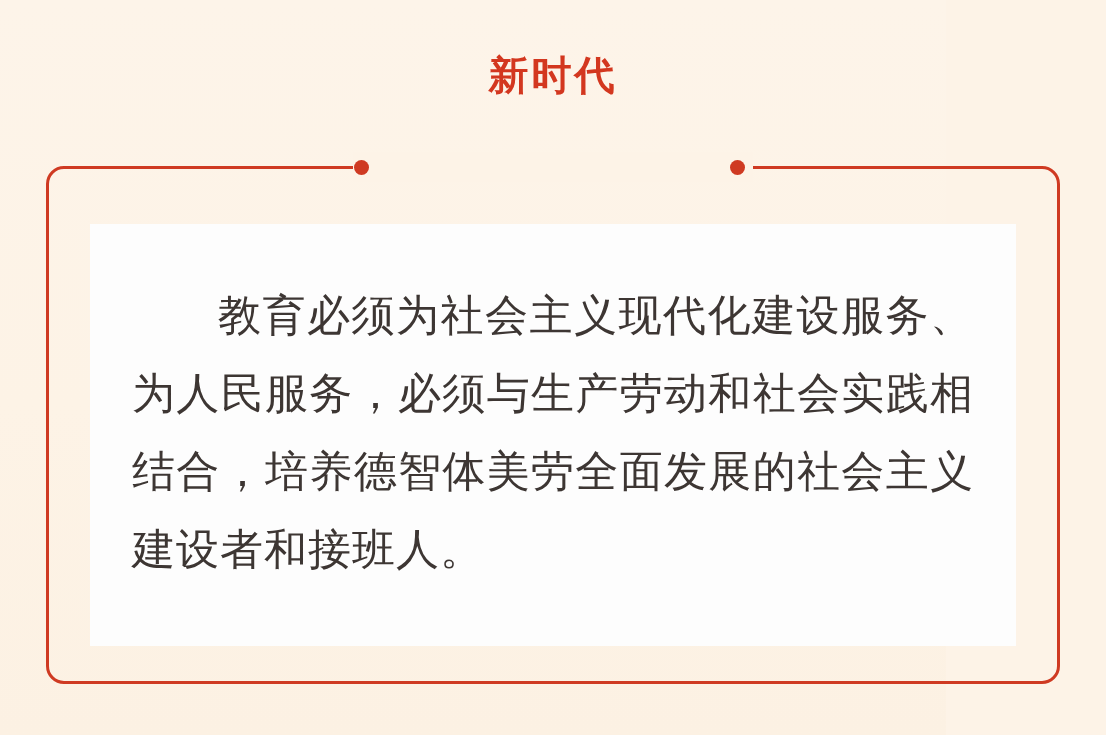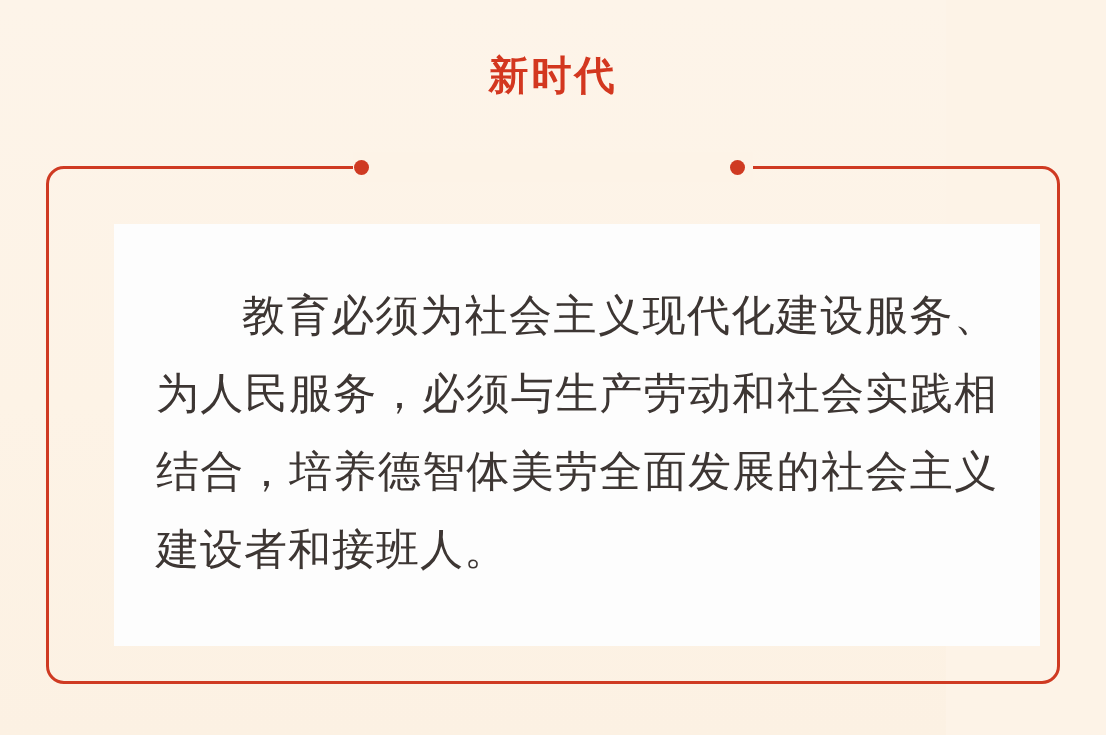--- a/index.html
+++ b/index.html
@@ -94,21 +94,20 @@
   .card {
     position: absolute;
     left: 90px;
     top: 224px;
     width: 926px;
     height: 422px;
     background: #fdfdfd;
     z-index: 3;
     box-sizing: border-box;
     padding: 52px 42px 30px 42px;
-    margin-left: 24px;
   }
   .body-text {
     font-family: "DejaVu Sans", sans-serif;
     font-size: 43px;
     line-height: 78px;
     color: #3d3633;
     text-align: justify;
     text-indent: 2em;
     letter-spacing: 1px;
     margin: 0;

